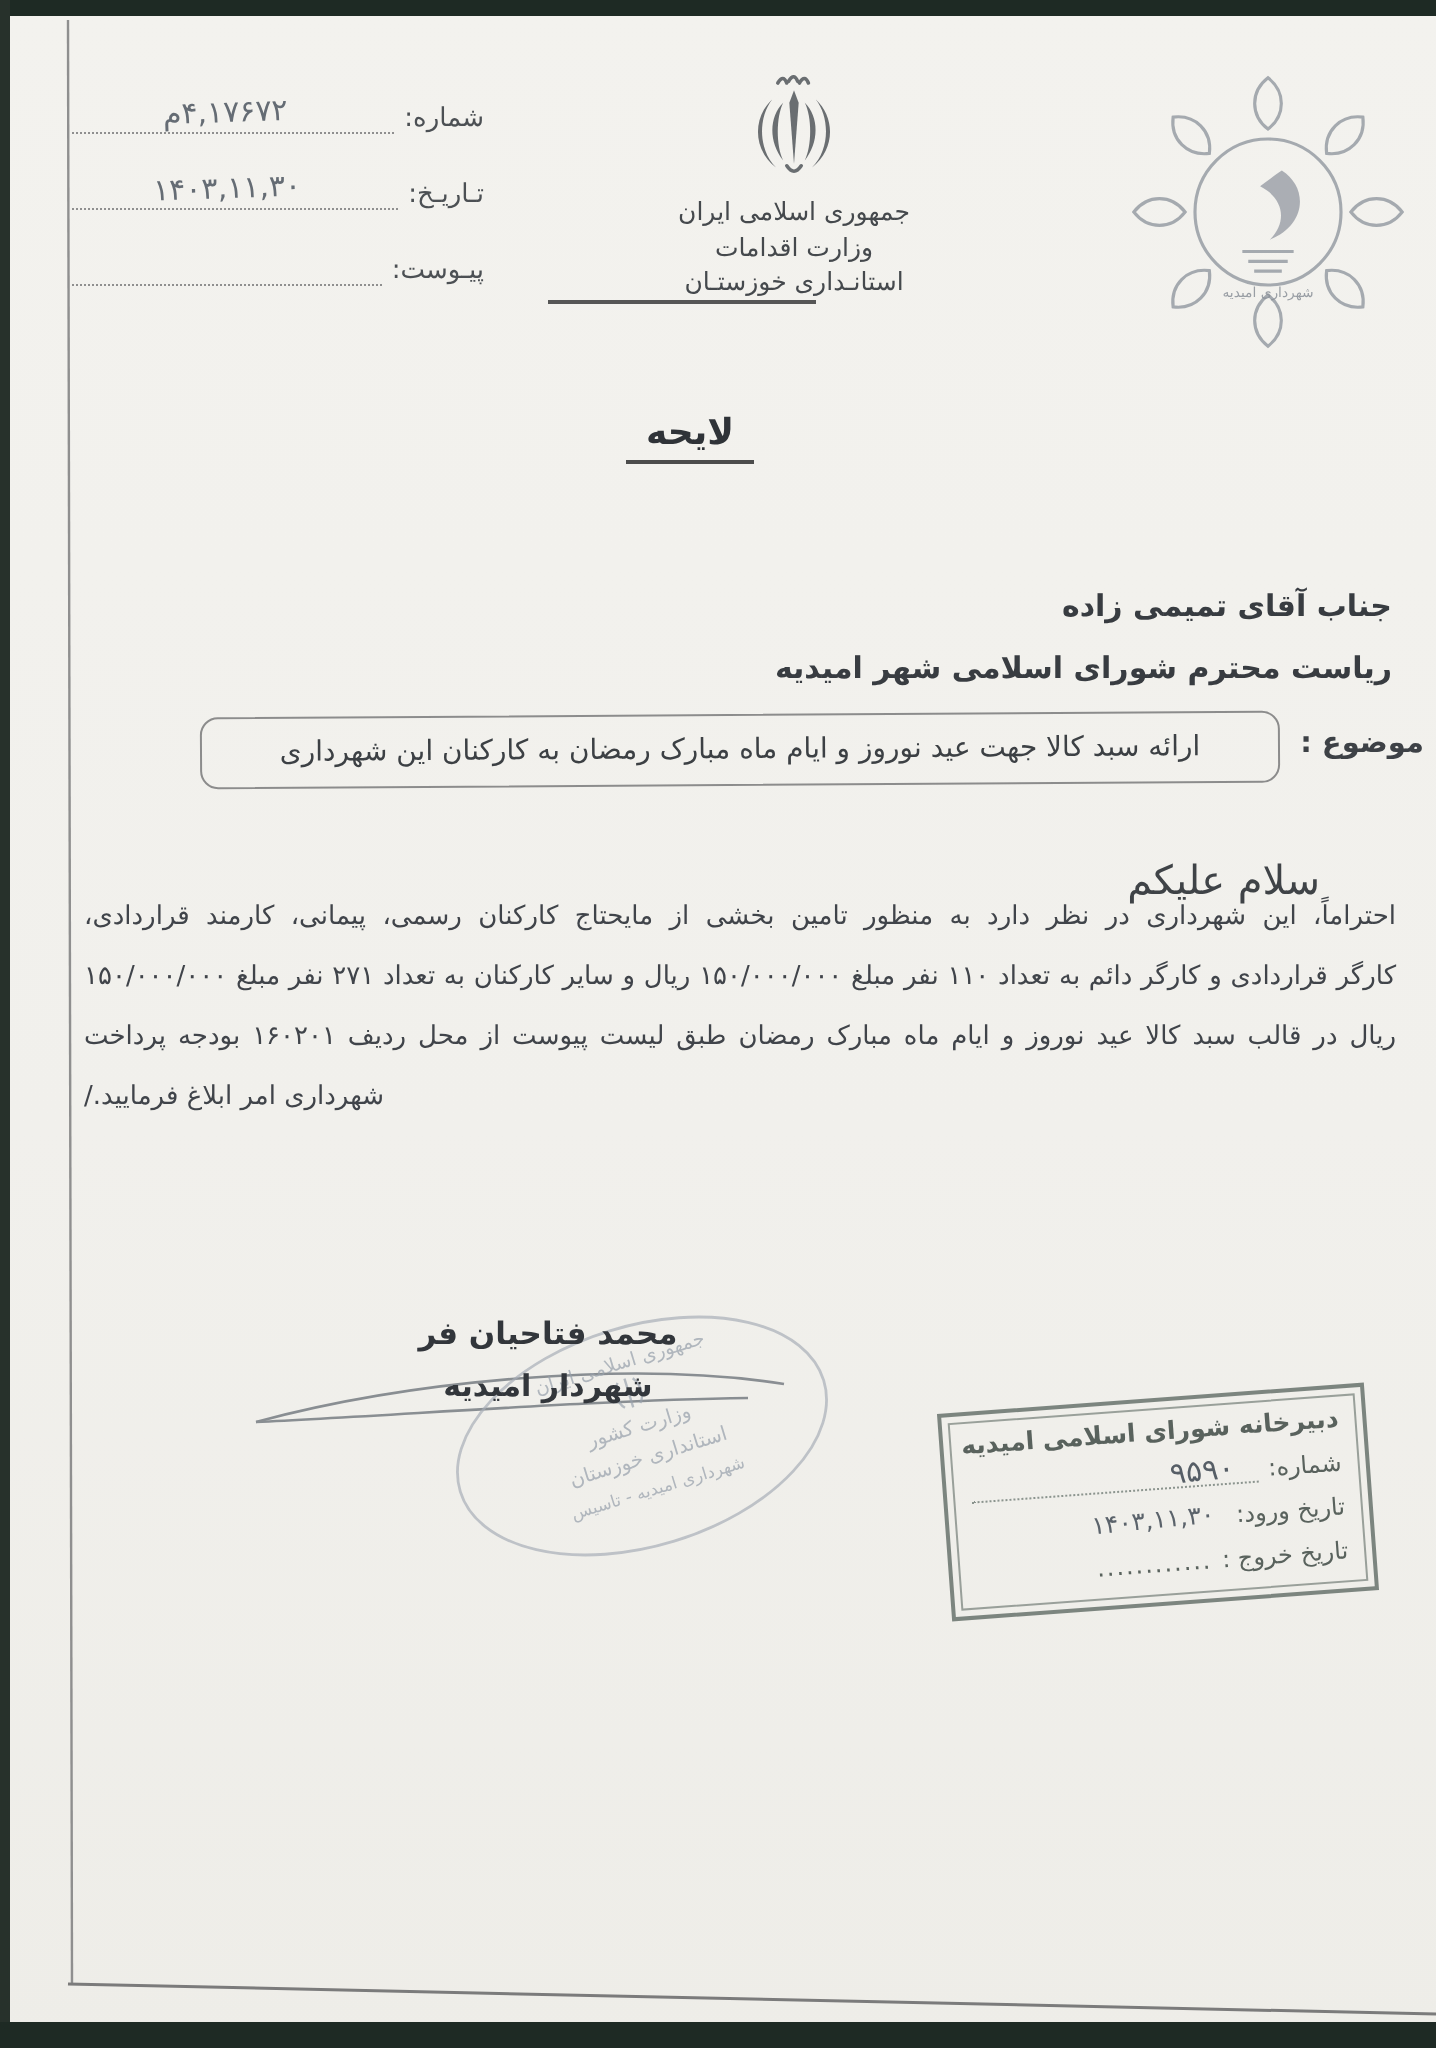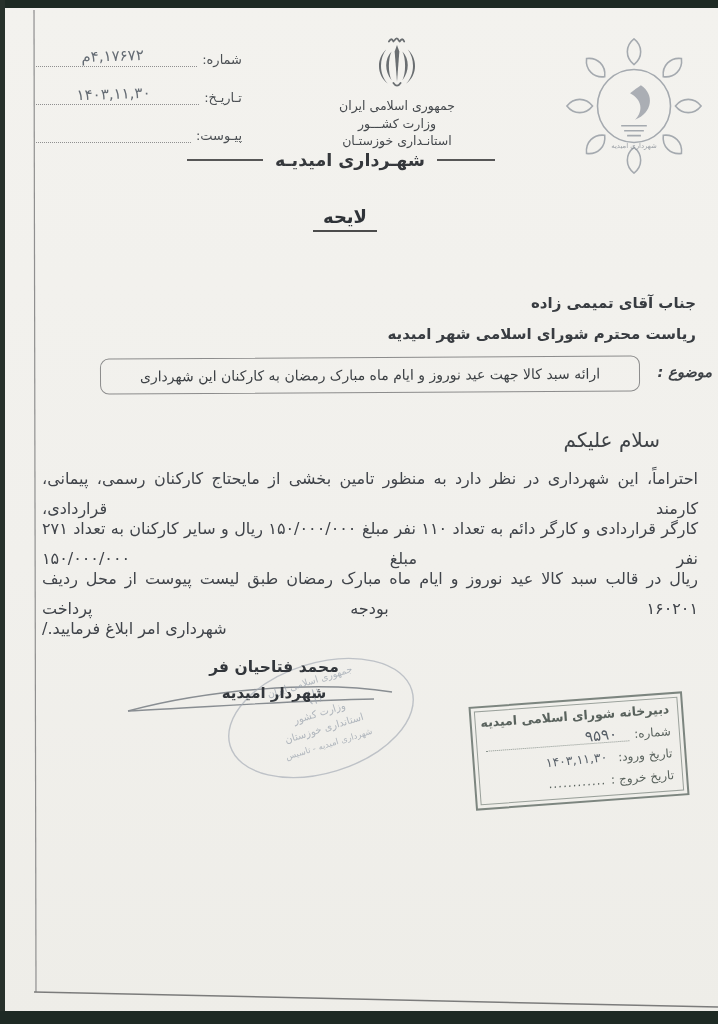--- a/index.html
+++ b/index.html
@@ -27,28 +27,28 @@
   .org .txt{font-size:17.5px;font-weight:bold;color:#35383c;margin:0 12px;white-space:nowrap;}
   .seal{position:absolute;left:560px;top:32px;}
   
   .title{position:absolute;top:206px;left:0;width:718px;text-align:center;}
   .title span{display:inline-block;transform:translateX(-14px);border-bottom:2.5px solid #4c4c4c;
               padding:0 10px 3px;font-weight:bold;font-size:18px;color:#2f3338;letter-spacing:1px;}
   
   .recip{position:absolute;top:288px;right:22px;text-align:right;font-weight:bold;font-size:15px;color:#383c41;line-height:31px;}
   
   .subjrow{position:absolute;top:354px;left:0;width:718px;height:42px;}
-  .subj-lbl{position:absolute;right:6px;top:10px;font-size:14.5px;font-weight:600;color:#3d4146;white-space:nowrap;font-style:italic;}
+  .subj-lbl{position:absolute;right:6px;top:10px;font-size:14.5px;font-weight:600;color:#3d4146;white-space:nowrap;}
   .subj-box{position:absolute;right:78px;left:100px;top:3px;height:34px;border:1.3px solid #8c8c8c;border-radius:9px;
             display:flex;align-items:center;justify-content:center;font-size:14px;color:#3c4044;
             transform:rotate(-0.35deg);white-space:nowrap;}
   
   .greet{position:absolute;top:428px;right:58px;font-size:20px;color:#3f4347;text-align:center;}
   .docbody{position:absolute;top:444px;right:20px;left:42px;}
-  .bline{height:30px;line-height:30px;font-size:16px;color:#40444a;margin-top:20px;}
+  .bline{height:30px;line-height:30px;font-size:13px;color:#40444a;}
   .bline.j{text-align:justify;text-align-last:justify;text-justify:inter-word;}
   .bline.l{text-align:left;}
   
   .sig{position:absolute;top:658px;left:168px;width:212px;text-align:center;font-weight:bold;color:#32363b;z-index:3;}
   .sig .nm{font-size:15.5px;}
   .sig .tt{font-size:15px;margin-top:8px;}
   .ovalstamp{position:absolute;left:216px;top:643px;z-index:2;opacity:.85;}
   .pen{position:absolute;left:116px;top:666px;z-index:1;}
   
   .council{position:absolute;left:472px;top:699px;width:214px;height:104px;transform:rotate(-4.2deg);
@@ -106,27 +106,26 @@
       </g>
       <g fill="#53585c" opacity="0.85">
         <path d="M30 11 l2.6 7 L30 52 l-2.6 -34 Z"></path>
         <path d="M24 18 C16 26 16 40 24 50 C20 42 20 26 24 18 Z"></path>
         <path d="M36 18 C44 26 44 40 36 50 C40 42 40 26 36 18 Z"></path>
         <path d="M18 16 C7 26 7 44 20 54 C10 44 10 26 18 16 Z"></path>
         <path d="M42 16 C53 26 53 44 40 54 C50 44 50 26 42 16 Z"></path>
       </g>
     </svg>
     <div class="cl">جمهوری اسلامی ایران</div>
-    <div class="cl">وزارت کشـــور</div>
+    <div class="cl">وزارت اقدامات</div>
     <div class="cl">استانـداری خوزستـان</div>
   </div>
 
   <div class="org">
     <div class="seg" style="width:58px"></div>
-    <div class="txt">شهـرداری امیدیـه</div>
     <div class="seg" style="width:76px"></div>
   </div>
 
   <svg class="seal" width="148" height="148" viewBox="0 0 150 150">
     <g stroke="#8b929b" fill="none" stroke-width="1.6" opacity="0.75">
       <g id="petals">
         <path d="M75 7 C66 14 66 26 75 33 C84 26 84 14 75 7 Z" transform="rotate(0 75 75)"></path>
         <path d="M75 7 C66 14 66 26 75 33 C84 26 84 14 75 7 Z" transform="rotate(45 75 75)"></path>
         <path d="M75 7 C66 14 66 26 75 33 C84 26 84 14 75 7 Z" transform="rotate(90 75 75)"></path>
         <path d="M75 7 C66 14 66 26 75 33 C84 26 84 14 75 7 Z" transform="rotate(135 75 75)"></path>

